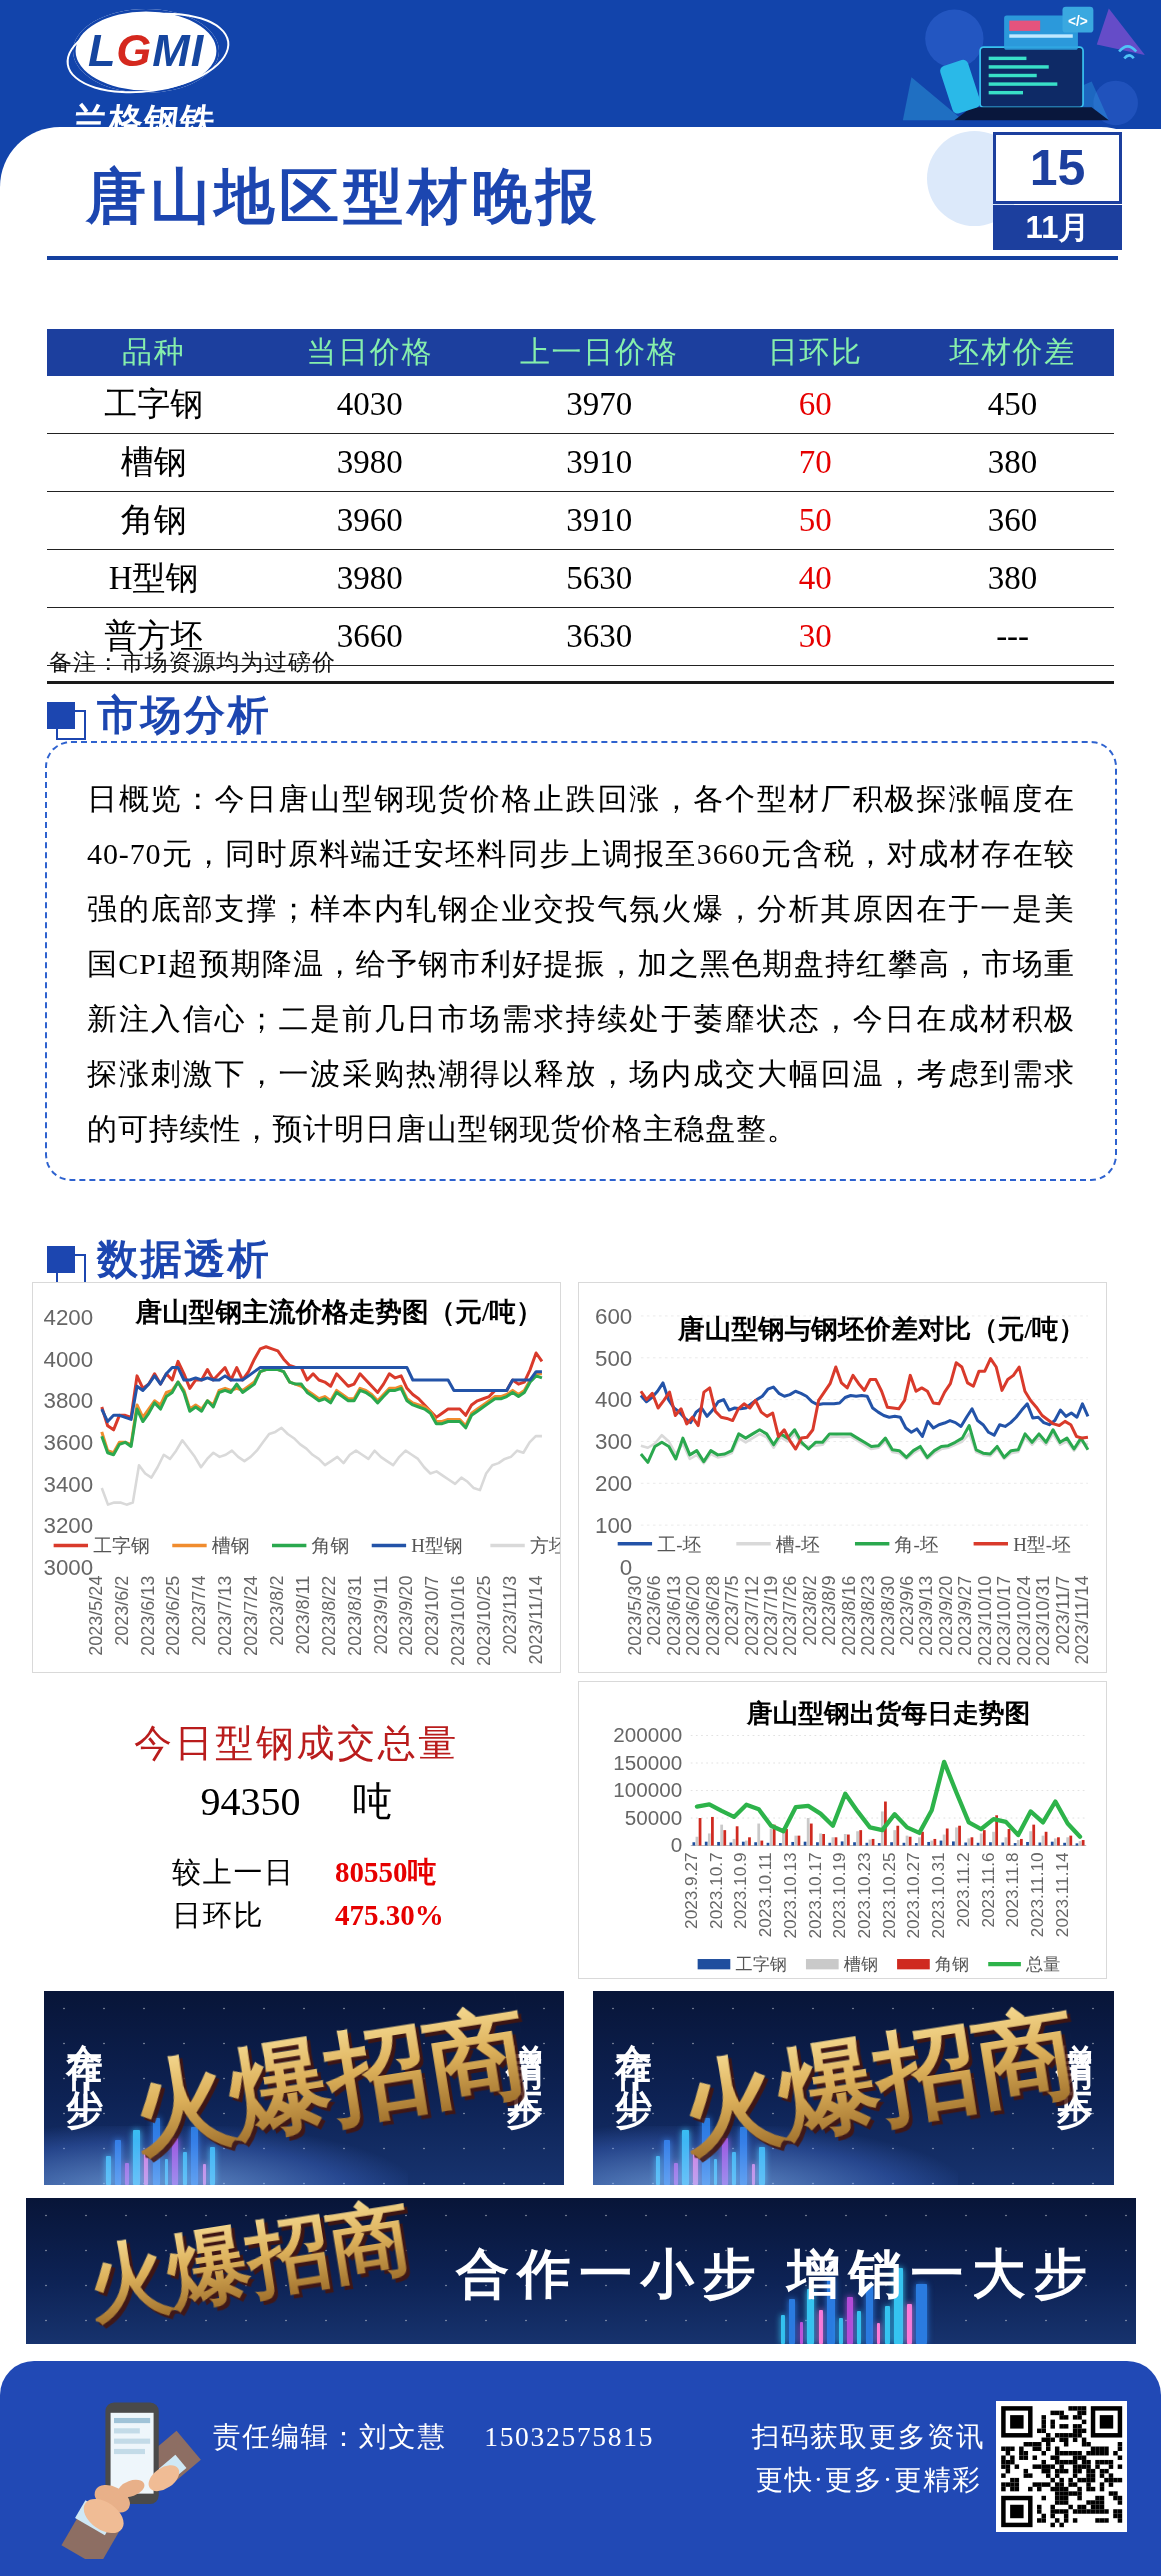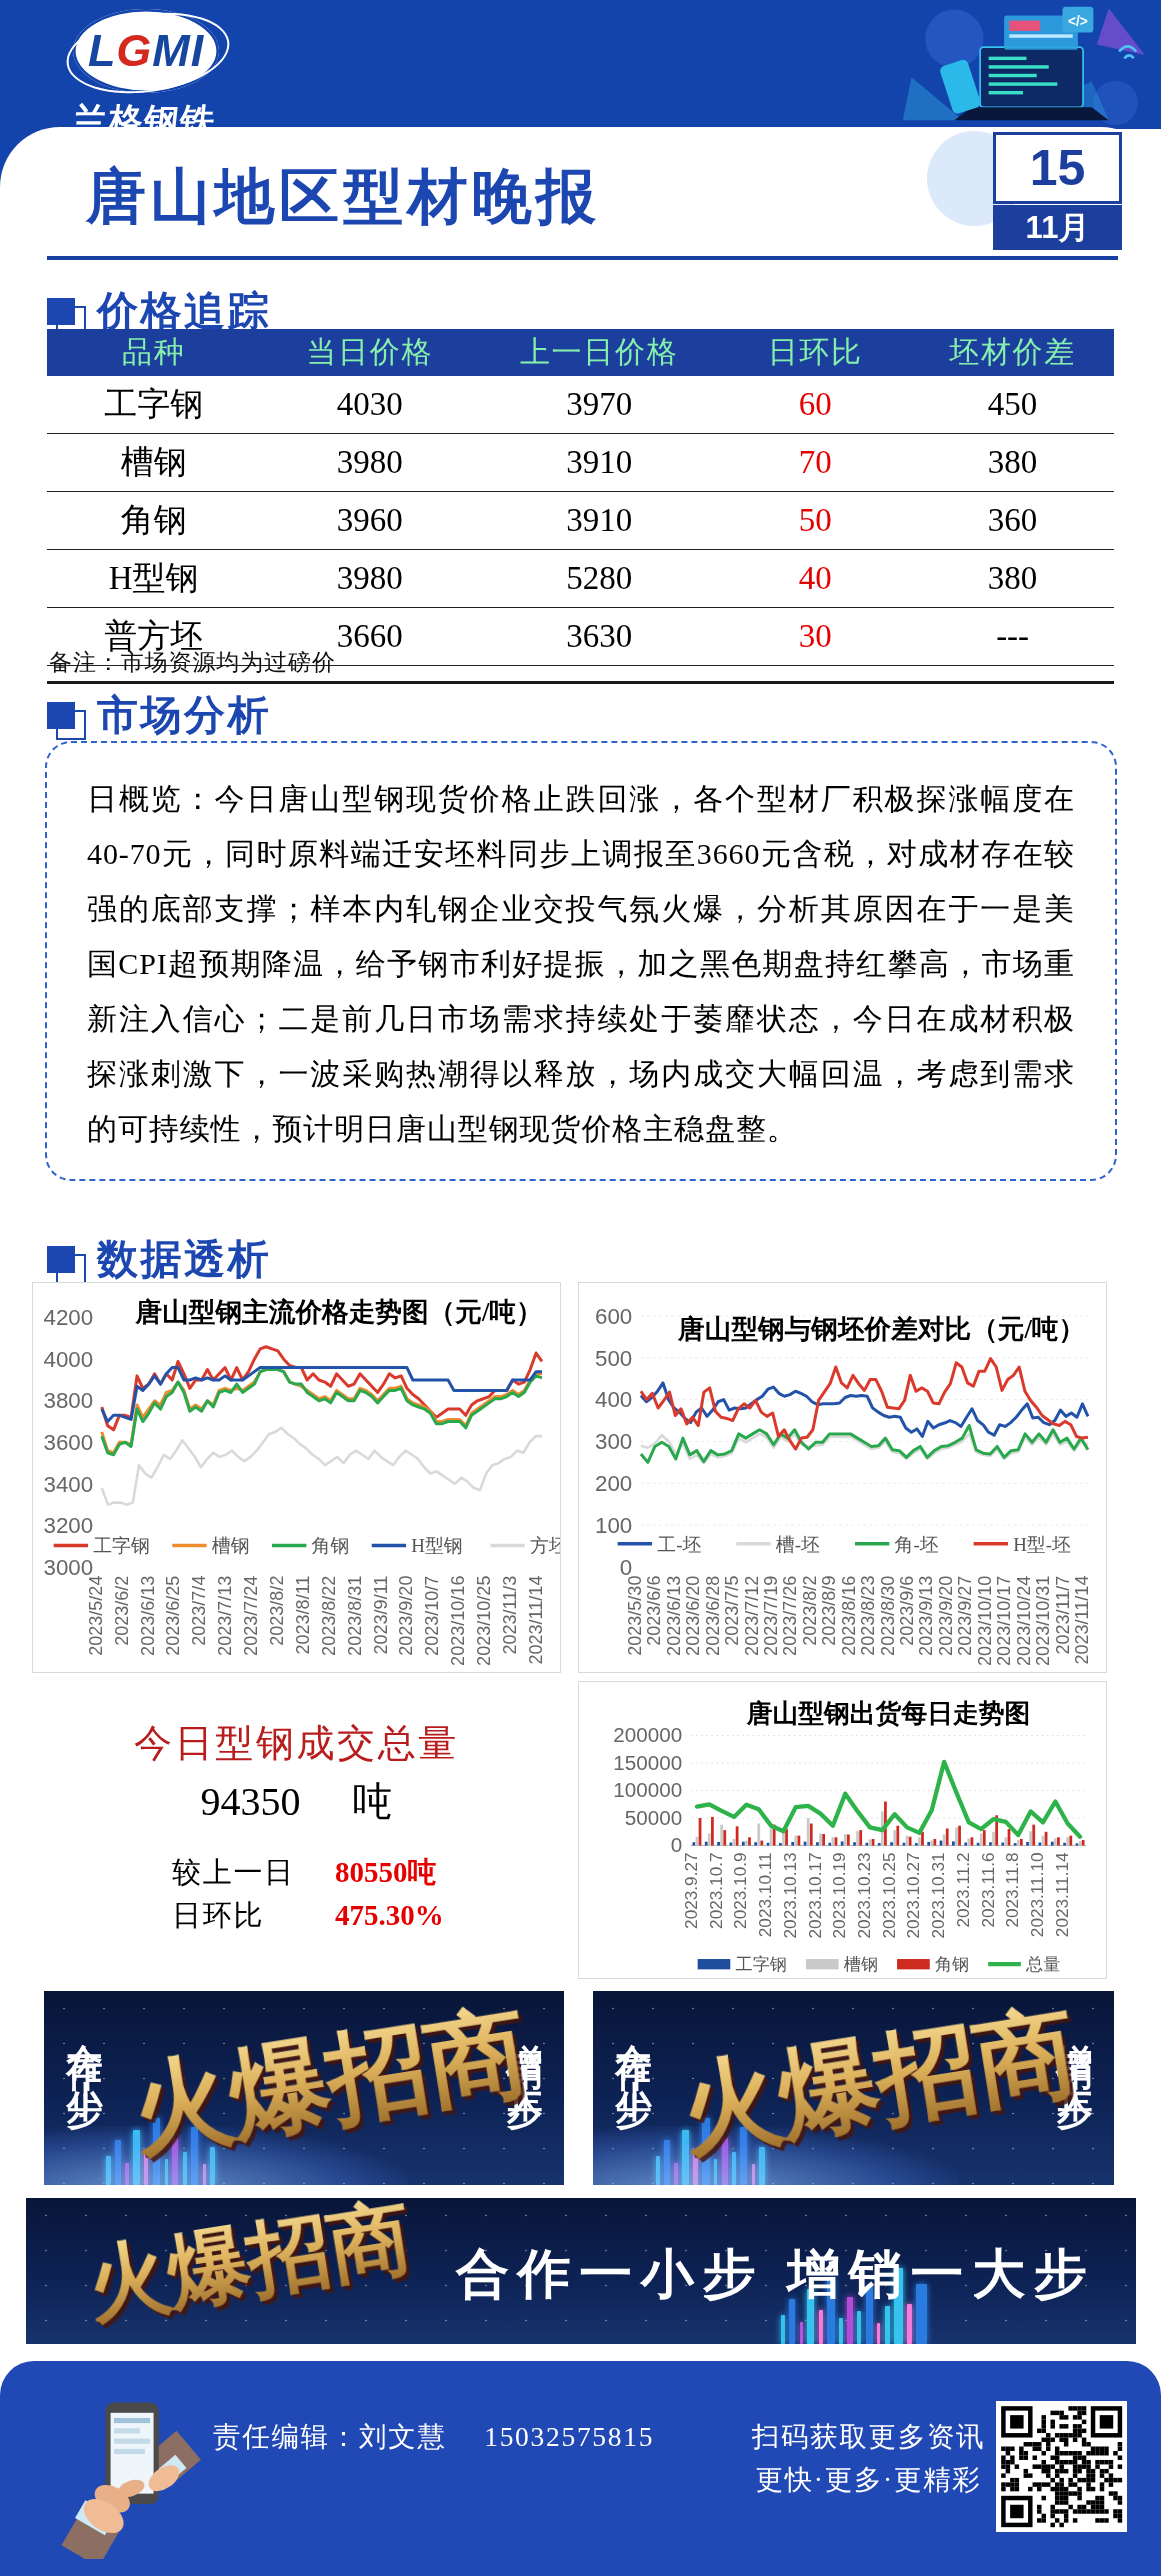--- a/index.html
+++ b/index.html
@@ -131,24 +131,20 @@
     <path d="M262 60 q10 -12 20 0 M268 68 q6 -7 11 0" stroke="#4fc3f7" stroke-width="3" fill="none"></path>
   </svg>
 
   <div class="deco-circle"></div>
   <div class="date-day">15</div>
   <div class="date-month">11月</div>
 
   <div class="main-title">唐山地区型材晚报</div>
   <div class="title-underline"></div>
 
-  <div class="sec" style="left:47px;top:284px;">
-    <span class="sec-icon"></span>
-    <span class="sec-label">价格追踪</span>
-  </div>
 
   <table class="ptable">
     <thead>
         <tr id="ptable-head">
           <th>品种</th>
           <th>当日价格</th>
           <th>上一日价格</th>
           <th>日环比</th>
           <th>坯材价差</th>
         </tr>
@@ -171,21 +167,21 @@
         <tr>
           <td style="width: 20%;">角钢</td>
           <td style="width: 20.5%;">3960</td>
           <td style="width: 22.5%;">3910</td>
           <td class="red" style="width: 18%;">50</td>
           <td style="width: 19%;">360</td>
         </tr>
         <tr>
           <td style="width: 20%;">H型钢</td>
           <td style="width: 20.5%;">3980</td>
-          <td style="width: 22.5%;">5280</td>
+          <td style="width: 22.5%;">5630</td>
           <td class="red" style="width: 18%;">40</td>
           <td style="width: 19%;">380</td>
         </tr>
         <tr>
           <td style="width: 20%;">普方坯</td>
           <td style="width: 20.5%;">3660</td>
           <td style="width: 22.5%;">3630</td>
           <td class="red" style="width: 18%; text-align: center;">30</td>
           <td style="width: 19%;">---</td>
         </tr>

